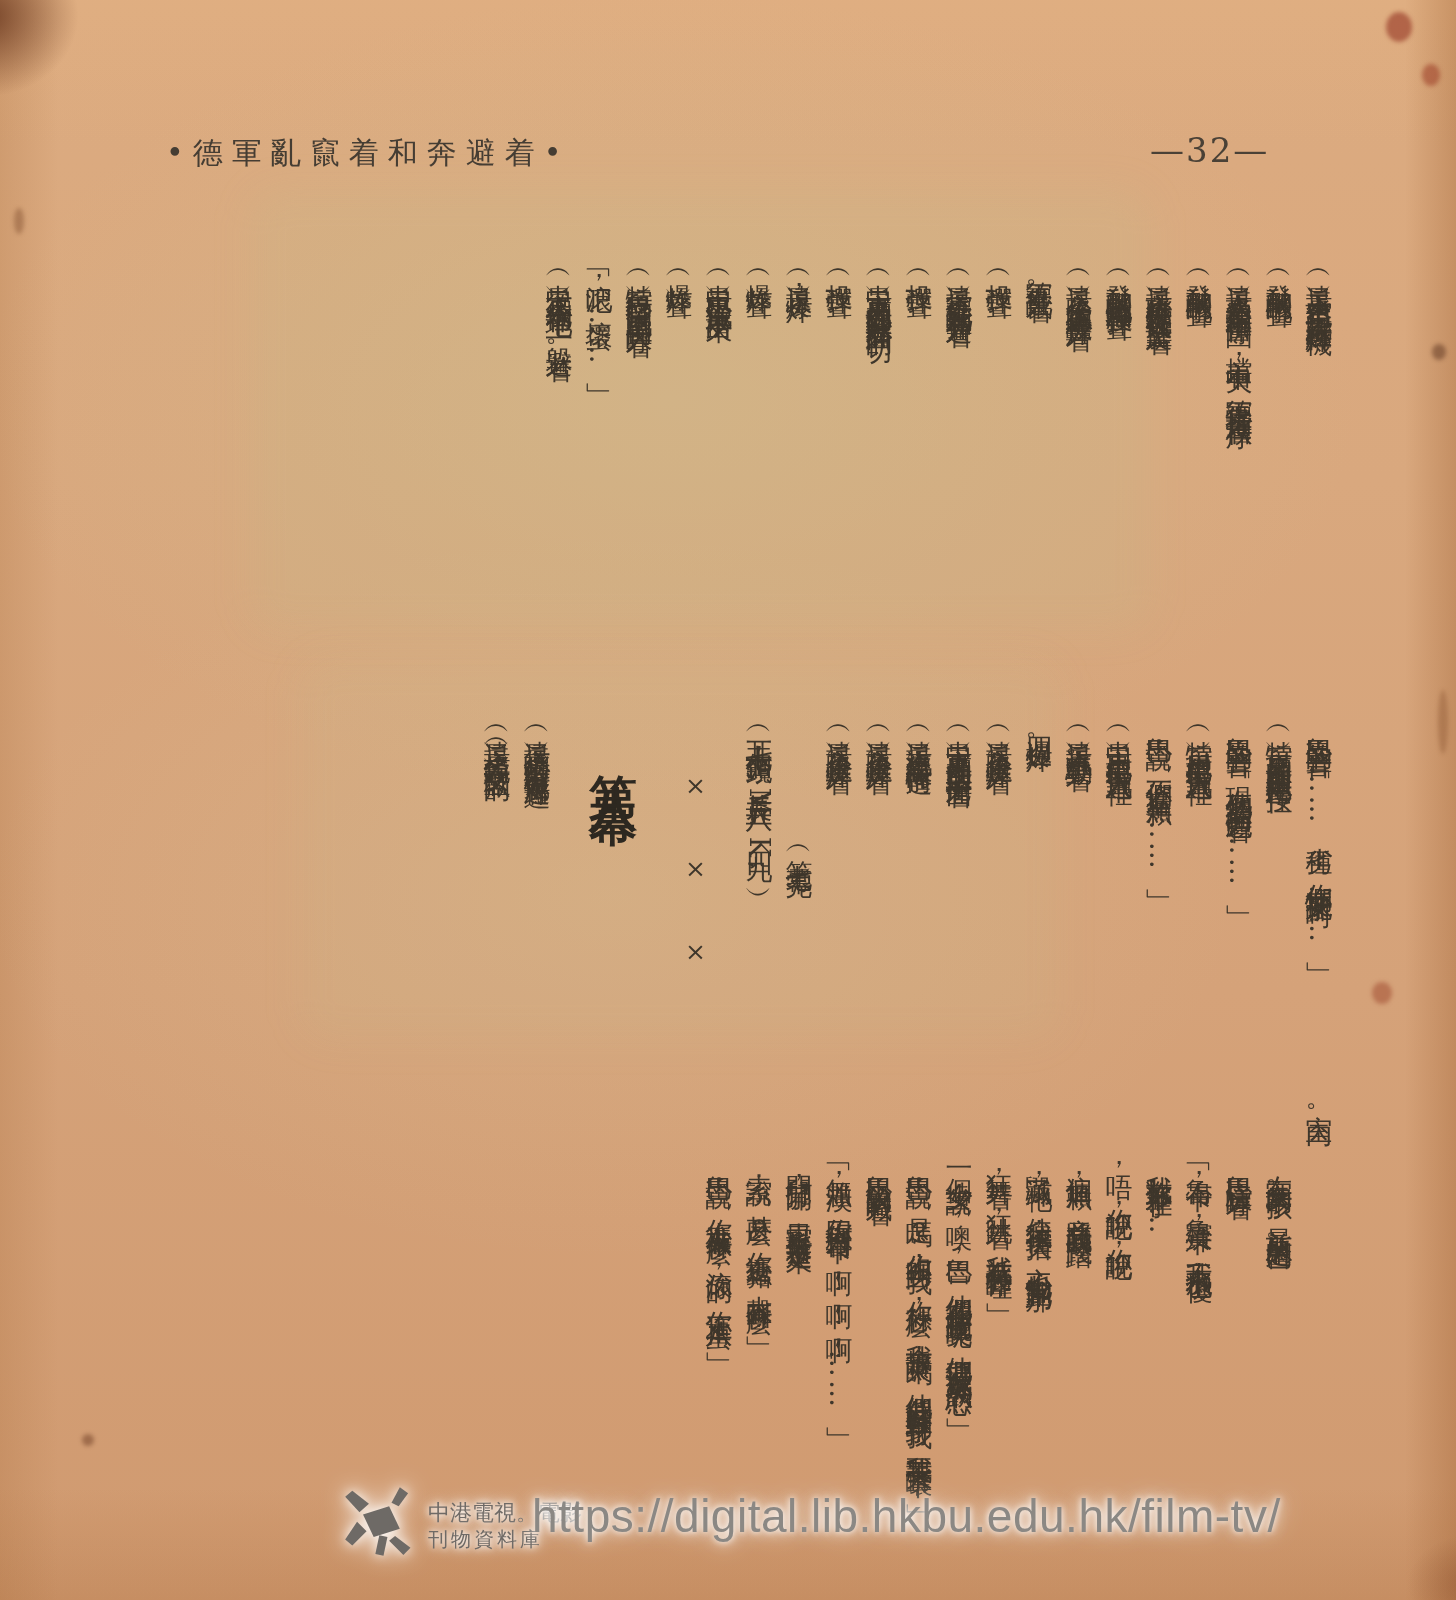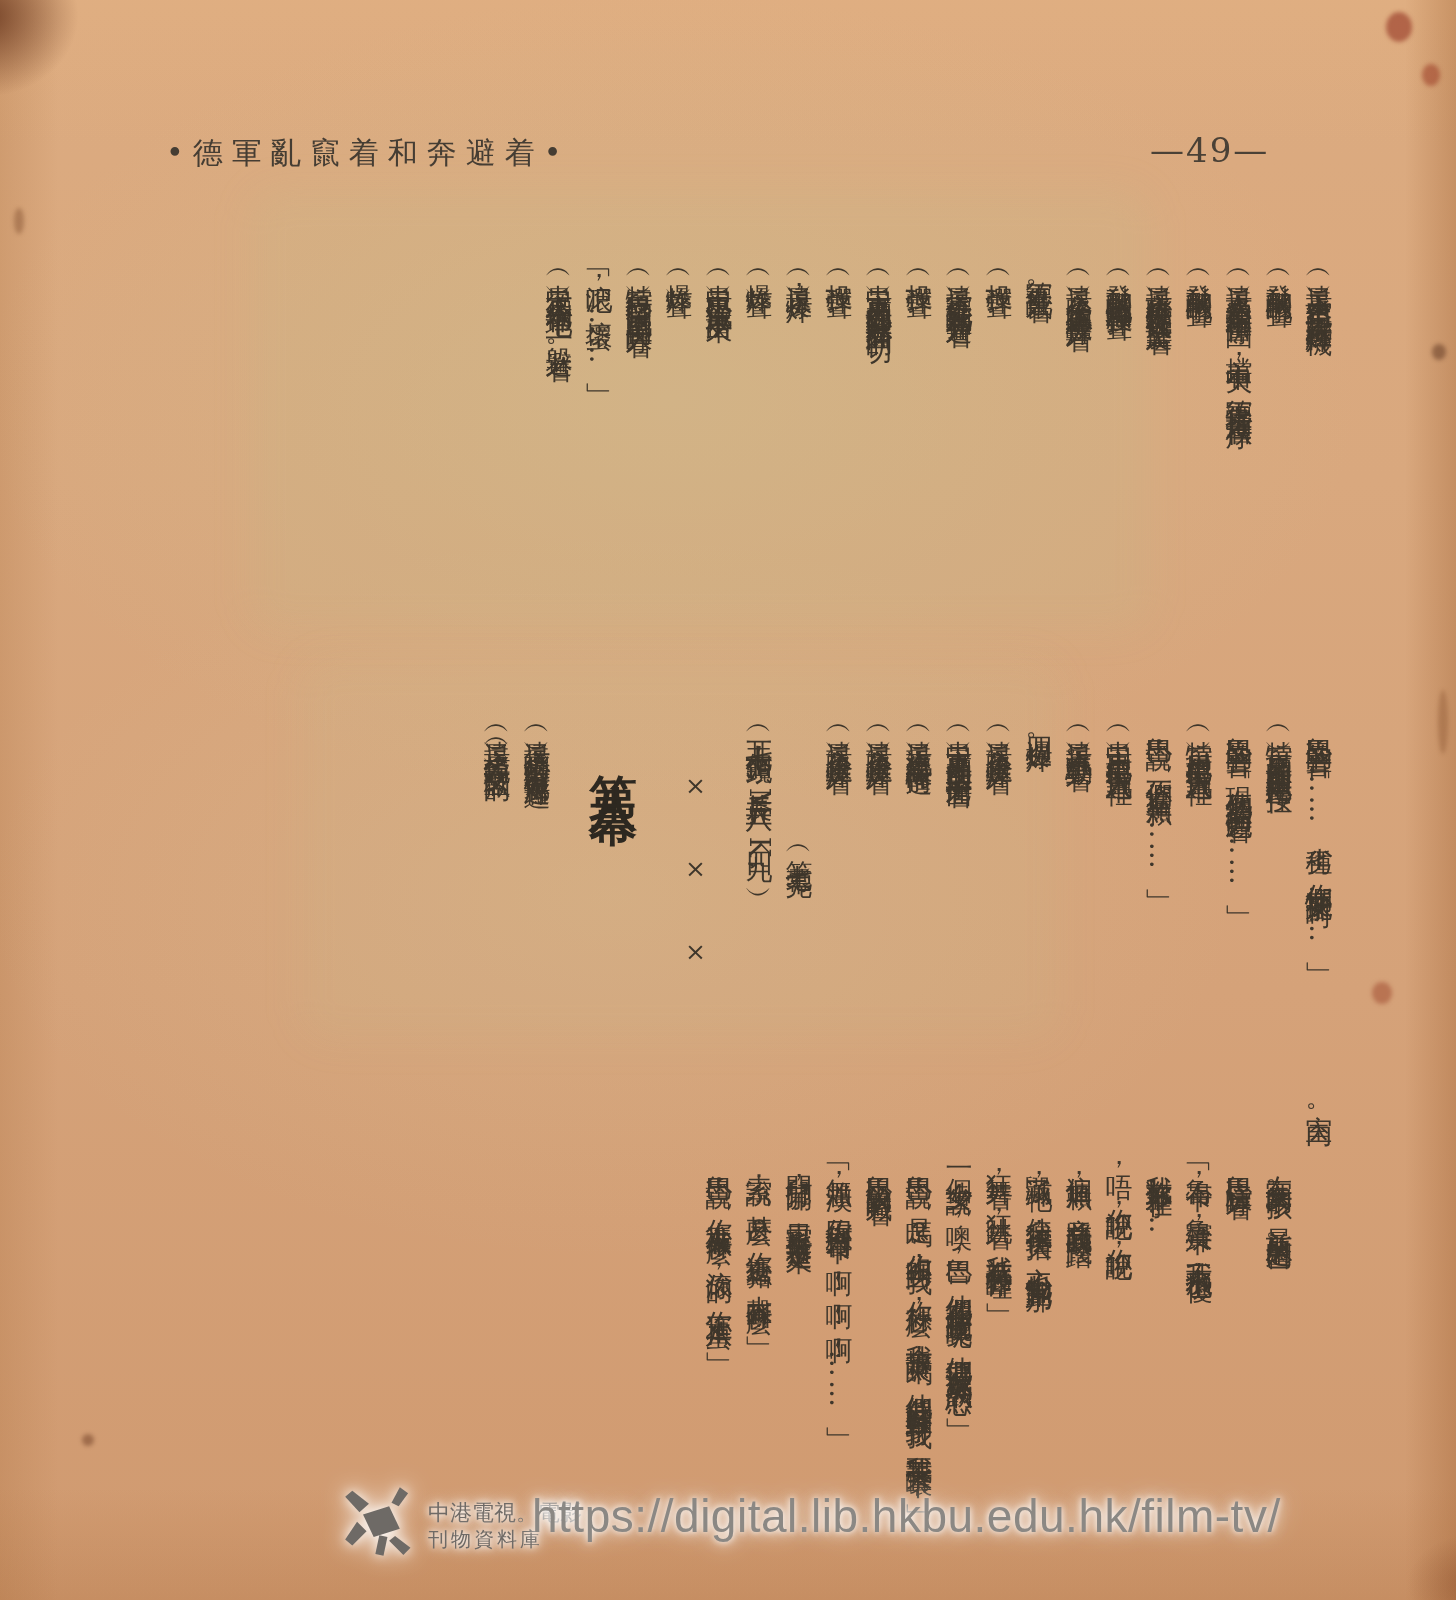--- a/index.html
+++ b/index.html
@@ -71,21 +71,21 @@
 <div class="tint" style="left:300px;top:660px;width:760px;height:380px;background:rgba(200,196,150,.10);"></div>
 <div class="speck" style="left:1386px;top:12px;width:26px;height:30px;background:rgba(140,40,25,.55);"></div>
 <div class="speck" style="left:1422px;top:64px;width:18px;height:22px;background:rgba(150,50,30,.5);"></div>
 <div class="speck" style="left:1432px;top:344px;width:14px;height:16px;background:rgba(90,50,30,.5);"></div>
 <div class="speck" style="left:1372px;top:982px;width:20px;height:22px;background:rgba(150,60,35,.45);"></div>
 <div class="speck" style="left:82px;top:1434px;width:12px;height:12px;background:rgba(110,60,35,.5);"></div>
 <div class="speck" style="left:14px;top:208px;width:10px;height:26px;background:rgba(120,70,40,.4);"></div>
 <div class="speck" style="left:1438px;top:690px;width:10px;height:64px;background:rgba(130,75,40,.35);"></div>
 
 <div class="header">•德軍亂竄着和奔避着•</div>
-<div class="pagenum">—49—</div>
+<div class="pagenum">—32—</div>
 
 <div class="band" id="band1">
     <p class="line" style="text-indent: 60px;">（遠景）天空出現了三架蘇聯轟炸機。</p>
     <p class="line" style="text-indent: 60px;">（發動機的吼聲）</p>
     <p class="line" style="text-indent: 60px;">（遠景）人羣和運輸車擠作一團，擋着中央，德軍官指揮着秩序。</p>
     <p class="line" style="text-indent: 60px;">（發動機的吼聲）</p>
     <p class="line" style="text-indent: 60px;">（遠景）蘇聯轟炸機在天空盤旋着。</p>
     <p class="line" style="text-indent: 60px;">（發動機的吼聲和投彈聲）</p>
     <p class="line" style="text-indent: 60px;">（遠景）公路上的德軍被轟炸着。</p>
     <p class="line" style="text-indent: 60px;">德軍亂竄着。</p>

